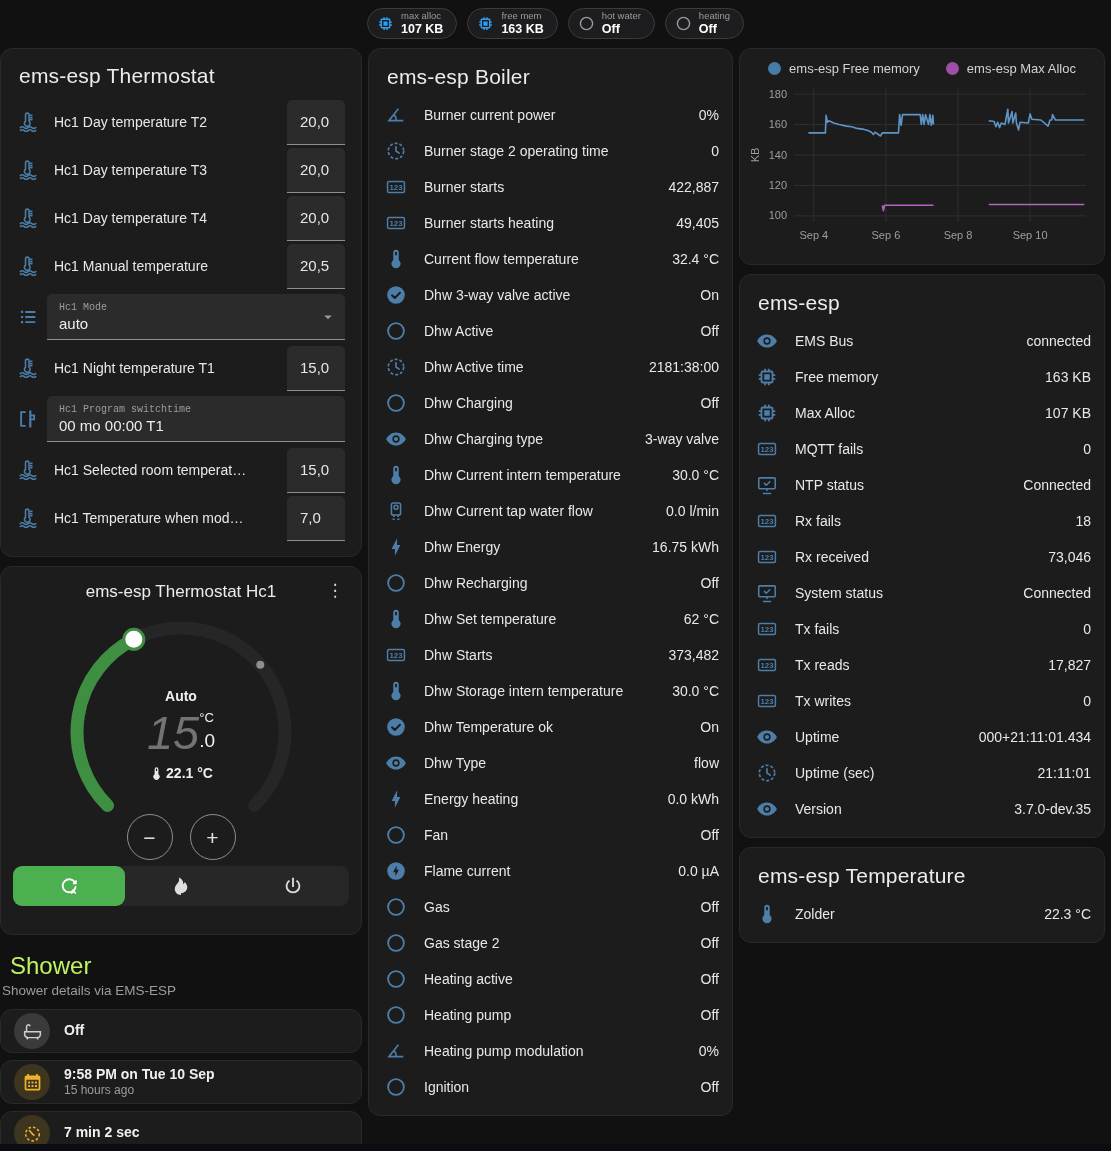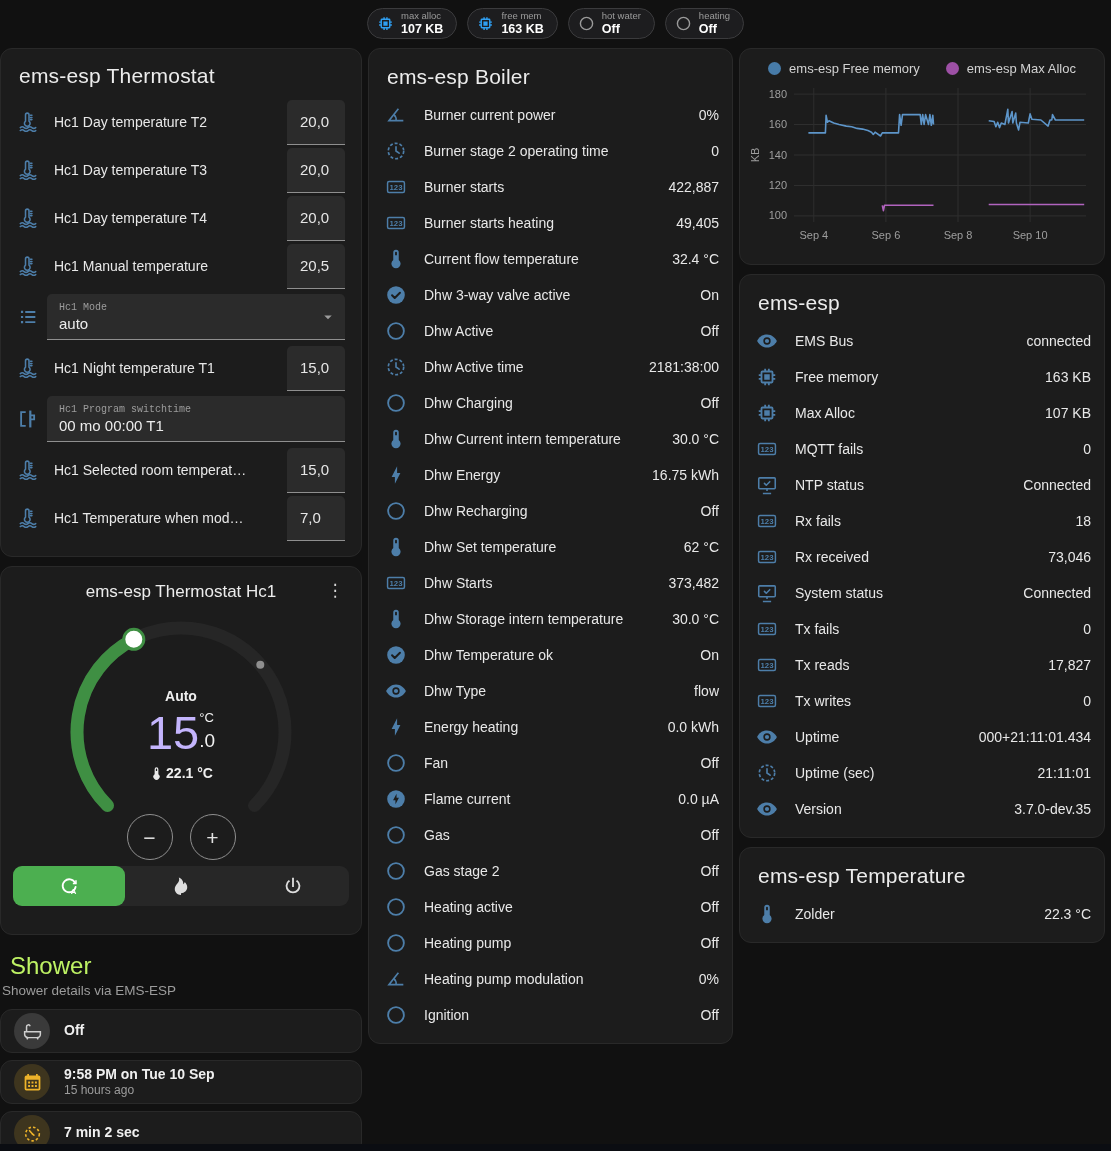--- a/index.html
+++ b/index.html
@@ -45,21 +45,21 @@
   
   .dialcard { margin-top:9px; padding:9px 6px 22px; }
   .dtitle-row { position:relative; text-align:center; padding:6px 0 2px; }
   .dtitle { font-size:17px; color:#ececec; }
   .dots { position:absolute; right:10px; top:4px; font-size:17px; color:#d8d8d8; width:20px; cursor:pointer; }
   .dialwrap { position:relative; height:258px; }
   .dialwrap svg.dialsvg { display:block; margin:0 auto; }
   .dial-center { position:absolute; left:0; right:0; top:84px; text-align:center; }
   .dmode { font-size:14px; font-weight:bold; color:#efefef; margin-bottom:5px; }
   .dtemp { display:inline-flex; align-items:flex-start; line-height:1; }
-  .dint { font-size:47px; font-weight:400; color:#c4b5fd; }
+  .dint { font-size:47px; font-weight:400; color:#737373;font-style:italic; }
   .dside { display:flex; flex-direction:column; align-items:flex-start; margin-top:2px; }
   .dunit { font-size:13px; color:#f2f2f2; }
   .ddec { font-size:19px; color:#f2f2f2; margin-top:7px; }
   .dcur { margin-top:9px; font-size:14px; font-weight:bold; color:#efefef;
           display:flex; align-items:center; justify-content:center; gap:2px; }
   .dcur .ric2 { width:15px; height:15px; color:#e8e8e8; }
   .dcur .ric2 svg { width:100%; height:100%; }
   .stepper { position:absolute; left:0; right:0; bottom:2px; display:flex; justify-content:center; gap:17px; }
   .stepbtn { width:46px; height:46px; border-radius:50%; border:1px solid #8f8f8f; background:transparent;
              color:#e0e0e0; font-size:21px; line-height:1; cursor:pointer; font-family:inherit; }
@@ -497,31 +497,54 @@
           <div class="erow">
             <span class="ric">
               <svg viewBox="0 0 24 24" fill="none" stroke="currentColor" stroke-width="2">
                 <circle cx="12" cy="12" r="8.6"></circle>
               </svg>
             </span>
             <span class="rlabel">Dhw Charging</span>
             <span class="rvalue">Off</span>
           </div>
 
+          <div class="erow">
+            <span class="ric">
+              <svg viewBox="0 0 24 24">
+                <path d="M12 4.8C6.7 4.8 2.8 8.6 1.2 12c1.6 3.4 5.5 7.2 10.8 7.2s9.2-3.8 10.8-7.2C21.2 8.6 17.3 4.8 12 4.8Z" fill="currentColor"></path>
+                <circle cx="12" cy="12" r="4" fill="#1c1c1c"></circle>
+                <circle cx="12" cy="12" r="2.3" fill="currentColor"></circle>
+              </svg>
+            </span>
+            <span class="rlabel">Dhw Charging type</span>
+            <span class="rvalue">3-way valve</span>
+          </div>
 
           <div class="erow">
             <span class="ric">
               <svg viewBox="0 0 24 24" fill="currentColor">
                 <path d="M15 13V5a3 3 0 0 0-6 0v8a5 5 0 1 0 6 0M12 4a1 1 0 0 1 1 1v3h-2V5a1 1 0 0 1 1-1Z"></path>
               </svg>
             </span>
             <span class="rlabel">Dhw Current intern temperature</span>
             <span class="rvalue">30.0 °C</span>
           </div>
 
+          <div class="erow">
+            <span class="ric">
+              <svg viewBox="0 0 24 24" fill="none" stroke="currentColor" stroke-width="1.7">
+                <rect x="7" y="3.2" width="10" height="13.2" rx="2"></rect>
+                <circle cx="12" cy="8" r="2.2"></circle>
+                <path d="M9.6 16.4v2.2M14.4 16.4v2.2"></path>
+                <path d="M8.2 21h2.4M13.4 21h2.4"></path>
+              </svg>
+            </span>
+            <span class="rlabel">Dhw Current tap water flow</span>
+            <span class="rvalue">0.0 l/min</span>
+          </div>
 
           <div class="erow">
             <span class="ric">
               <svg viewBox="0 0 24 24" fill="currentColor">
                 <path d="M10.8 21.5v-7.3H7.2L13.2 2.5v7.3h3.6Z"></path>
               </svg>
             </span>
             <span class="rlabel">Dhw Energy</span>
             <span class="rvalue">16.75 kWh</span>
           </div>

